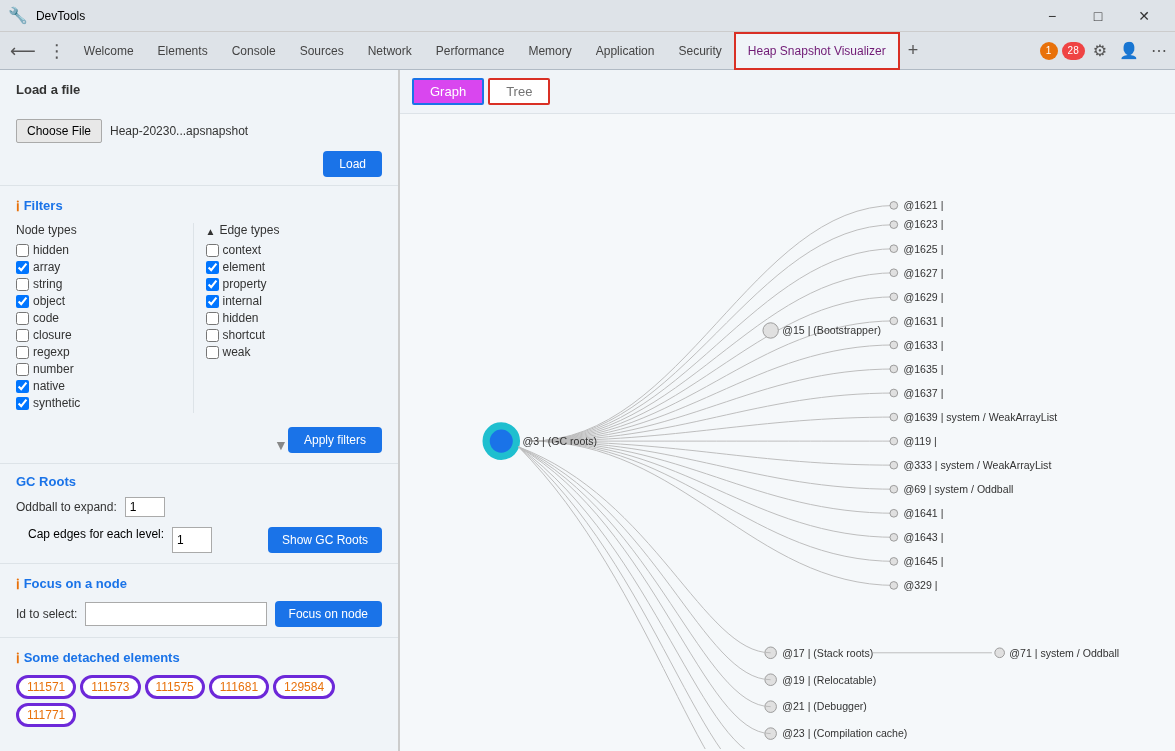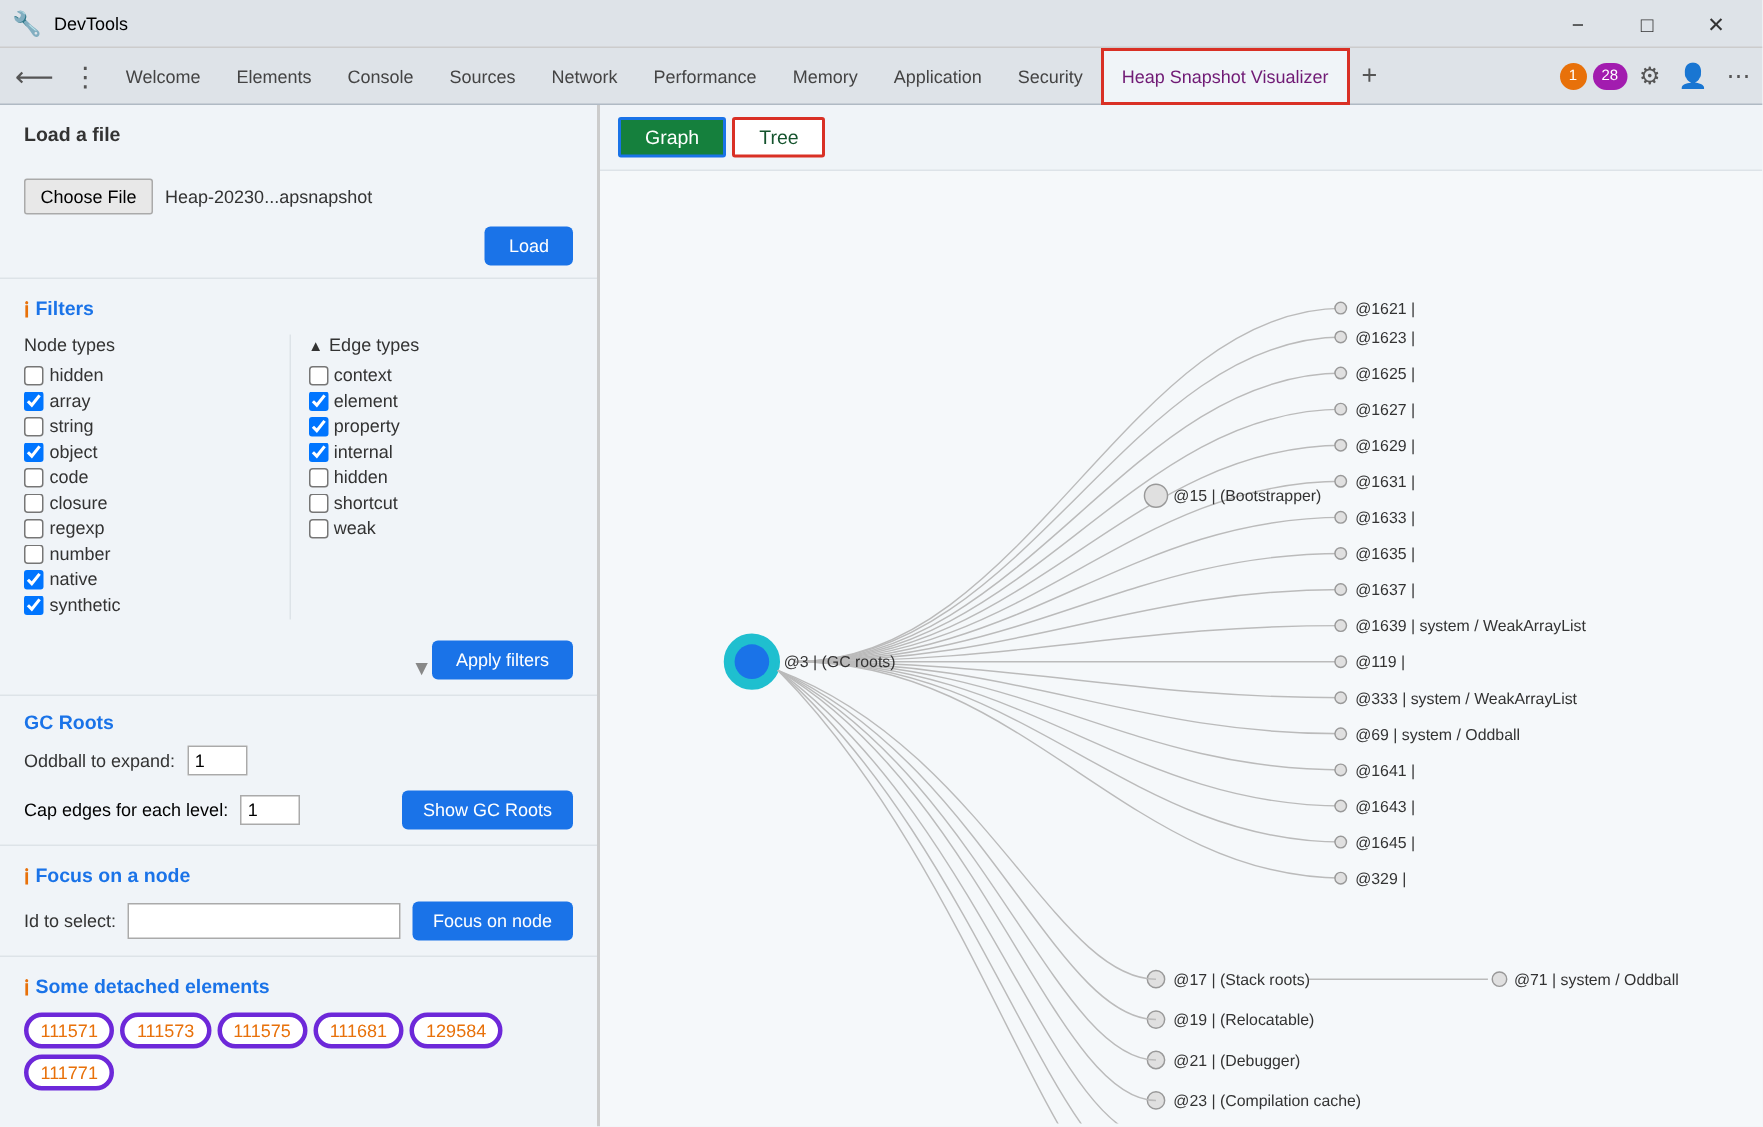--- a/index.html
+++ b/index.html
@@ -26,21 +26,21 @@
       font-size: 18px; color: #555; display: flex; align-items: center;
     }
     .devtools-tab {
       padding: 0 12px; height: 38px; border: none; background: transparent; cursor: pointer;
       font-size: 12px; color: #444; display: flex; align-items: center; white-space: nowrap;
     }
     .devtools-tab.active { background: #f0f4f8; border-top: 2px solid transparent; color: #1a73e8; font-weight: 500; }
     .devtools-tab-add { padding: 0 8px; height: 38px; border: none; background: transparent; cursor: pointer; font-size: 18px; color: #555; }
     .devtools-tab-right { margin-left: auto; display: flex; align-items: center; gap: 4px; }
     .badge-orange { background: #e8710a; color: white; border-radius: 50%; width: 18px; height: 18px; font-size: 10px; display: flex; align-items: center; justify-content: center; }
-    .badge-blue { background: #a21caf; color: white; border-radius: 10px; padding: 0 6px; height: 18px; font-size: 10px; display: flex; align-items: center; justify-content: center; }
+    .badge-blue { background: #ef4444; color: white; border-radius: 10px; padding: 0 6px; height: 18px; font-size: 10px; display: flex; align-items: center; justify-content: center; }
     .icon-btn { border: none; background: transparent; cursor: pointer; font-size: 16px; color: #555; padding: 4px; }
 
     
     .main-layout { display: flex; height: calc(751px - 32px - 38px); }
 
     
     .left-panel {
       width: 400px; min-width: 400px; background: #f0f4f8; overflow-y: auto;
       border-right: 2px solid #ccc; padding: 0;
     }
@@ -82,21 +82,21 @@
     
     .gcroots-section { padding: 10px 16px; border-bottom: 1px solid #dde3e8; }
     .gcroots-title { font-size: 13px; font-weight: 600; color: #1a73e8; margin-bottom: 8px; }
     .gcroots-row { display: flex; align-items: center; gap: 8px; margin-bottom: 6px; font-size: 12px; color: #333; }
     .gcroots-input { width: 40px; border: 1px solid #aaa; padding: 2px 4px; font-size: 12px; }
     .show-gc-btn {
       padding: 6px 14px; background: #1a73e8; color: white; border: none;
       cursor: pointer; border-radius: 4px; font-size: 12px; margin-left: auto;
     }
     .gcroots-controls { display: flex; flex-direction: column; gap: 4px; }
-    .gcroots-bottom-row { display: flex; align-items: center; justify-content: flex-end; gap: 8px; }
+    .gcroots-bottom-row { display: flex; justify-content: flex-end; gap: 8px; margin-left: 12px; }
 
     
     .focus-section { padding: 10px 16px; border-bottom: 1px solid #dde3e8; }
     .focus-title { font-size: 13px; font-weight: 600; color: #1a73e8; margin-bottom: 8px; display: flex; align-items: center; gap: 4px; }
     .focus-row { display: flex; align-items: center; gap: 8px; font-size: 12px; color: #333; }
     .focus-input { flex: 1; border: 1px solid #aaa; padding: 4px 6px; font-size: 12px; }
     .focus-btn {
       padding: 6px 14px; background: #1a73e8; color: white; border: none;
       cursor: pointer; border-radius: 4px; font-size: 12px;
     }
@@ -110,21 +110,21 @@
       font-size: 12px; color: #e8710a; cursor: pointer; background: white;
     }
 
     
     .right-panel { flex: 1; background: #f5f8fa; position: relative; overflow: hidden; }
 
     
     .graph-tabs { display: flex; align-items: center; padding: 8px 12px; gap: 4px; background: #f0f4f8; border-bottom: 1px solid #dde3e8; }
     .graph-tab {
       padding: 4px 16px; border: 2px solid #1a73e8; cursor: pointer; font-size: 13px; font-weight: 500;
-      background: #15803d; color: white; border-radius: 2px;
+      background: #d946ef; color: white; border-radius: 2px;
     }
     .graph-tab.active-highlighted { border: 2px solid #d93025; background: white; color: #333; }
 
     
     .graph-area { width: 100%; height: calc(100% - 46px); position: relative; }
     .graph-svg { width: 100%; height: 100%; }
   </style>
 </head>
 <body>
 
@@ -309,21 +309,21 @@
         <button class="detached-pill">111771</button>
       </div>
     </div>
 
   </div>
 
   <div class="right-panel">
 
     <div class="graph-tabs">
       <button class="graph-tab">Graph</button>
-      <button class="graph-tab active-highlighted" style="border: 2px solid #d93025; background:white; color:#14532d;">Tree</button>
+      <button class="graph-tab active-highlighted" style="border: 2px solid #d93025; background:white; color:#737373;">Tree</button>
     </div>
 
     <div class="graph-area">
       <svg class="graph-svg" viewBox="0 0 775 660" preserveAspectRatio="xMidYMid meet">
 
         <rect width="775" height="660" fill="#f5f8fa"></rect>
 
         <g stroke="#bbb" stroke-width="1" fill="none">
 
           <path d="M 120,340 C 280,340 350,95 500,95"></path>

